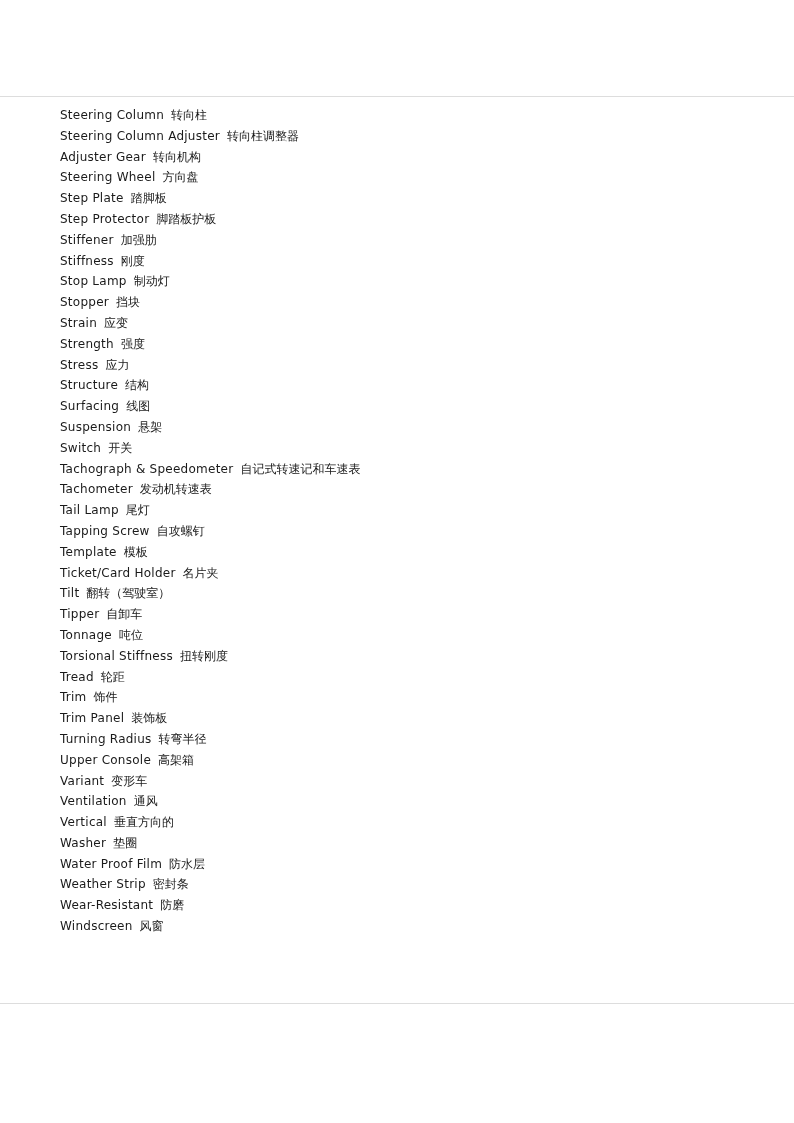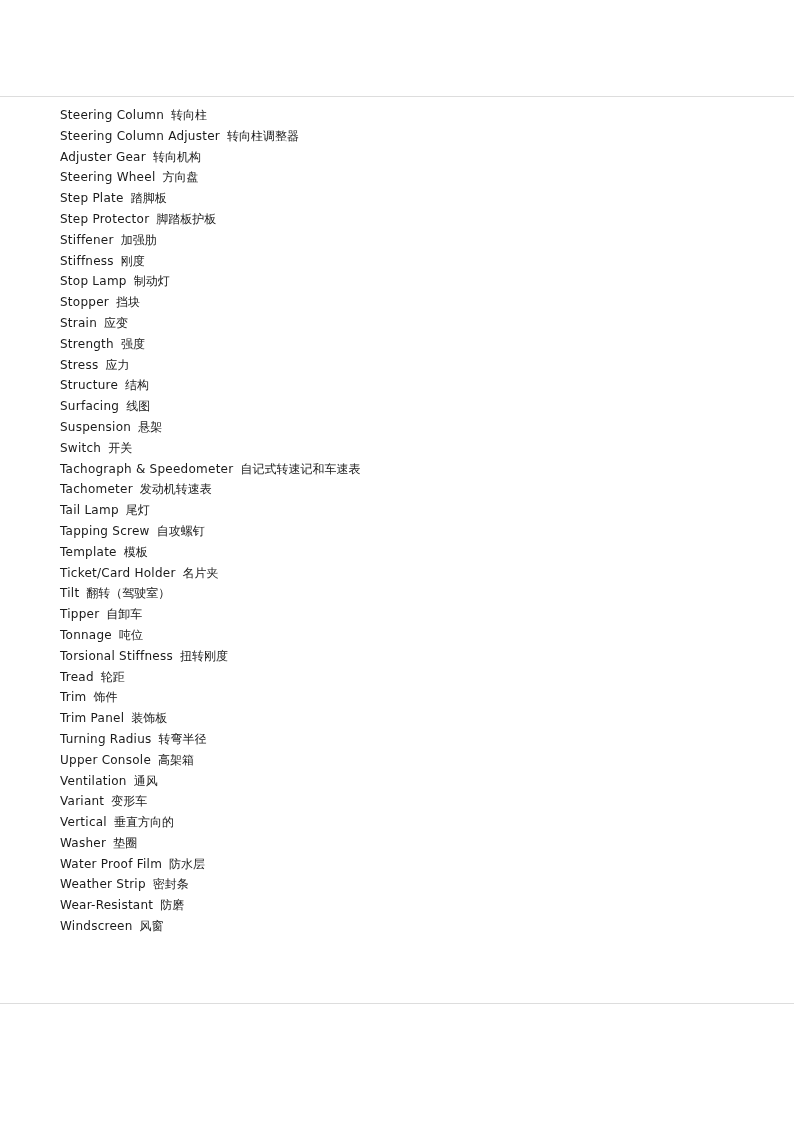--- a/index.html
+++ b/index.html
@@ -100,22 +100,22 @@
         <li class="glossary-entry"><span class="term">Ticket/Card Holder</span><span class="gap"></span><span class="definition">名片夹</span></li>
         <li class="glossary-entry"><span class="term">Tilt</span><span class="gap"></span><span class="definition">翻转（驾驶室）</span></li>
         <li class="glossary-entry"><span class="term">Tipper</span><span class="gap"></span><span class="definition">自卸车</span></li>
         <li class="glossary-entry"><span class="term">Tonnage</span><span class="gap"></span><span class="definition">吨位</span></li>
         <li class="glossary-entry"><span class="term">Torsional Stiffness</span><span class="gap"></span><span class="definition">扭转刚度</span></li>
         <li class="glossary-entry"><span class="term">Tread</span><span class="gap"></span><span class="definition">轮距</span></li>
         <li class="glossary-entry"><span class="term">Trim</span><span class="gap"></span><span class="definition">饰件</span></li>
         <li class="glossary-entry"><span class="term">Trim Panel</span><span class="gap"></span><span class="definition">装饰板</span></li>
         <li class="glossary-entry"><span class="term">Turning Radius</span><span class="gap"></span><span class="definition">转弯半径</span></li>
         <li class="glossary-entry"><span class="term">Upper Console</span><span class="gap"></span><span class="definition">高架箱</span></li>
+        <li class="glossary-entry"><span class="term">Variant</span><span class="gap"></span><span class="definition">变形车</span></li>
         <li class="glossary-entry"><span class="term">Ventilation</span><span class="gap"></span><span class="definition">通风</span></li>
-        <li class="glossary-entry"><span class="term">Variant</span><span class="gap"></span><span class="definition">变形车</span></li>
         <li class="glossary-entry"><span class="term">Vertical</span><span class="gap"></span><span class="definition">垂直方向的</span></li>
         <li class="glossary-entry"><span class="term">Washer</span><span class="gap"></span><span class="definition">垫圈</span></li>
         <li class="glossary-entry"><span class="term">Water Proof Film</span><span class="gap"></span><span class="definition">防水层</span></li>
         <li class="glossary-entry"><span class="term">Weather Strip</span><span class="gap"></span><span class="definition">密封条</span></li>
         <li class="glossary-entry"><span class="term">Wear-Resistant</span><span class="gap"></span><span class="definition">防磨</span></li>
         <li class="glossary-entry"><span class="term">Windscreen</span><span class="gap"></span><span class="definition">风窗</span></li>
       </ul>
   </div>
 
   <hr class="rule">

